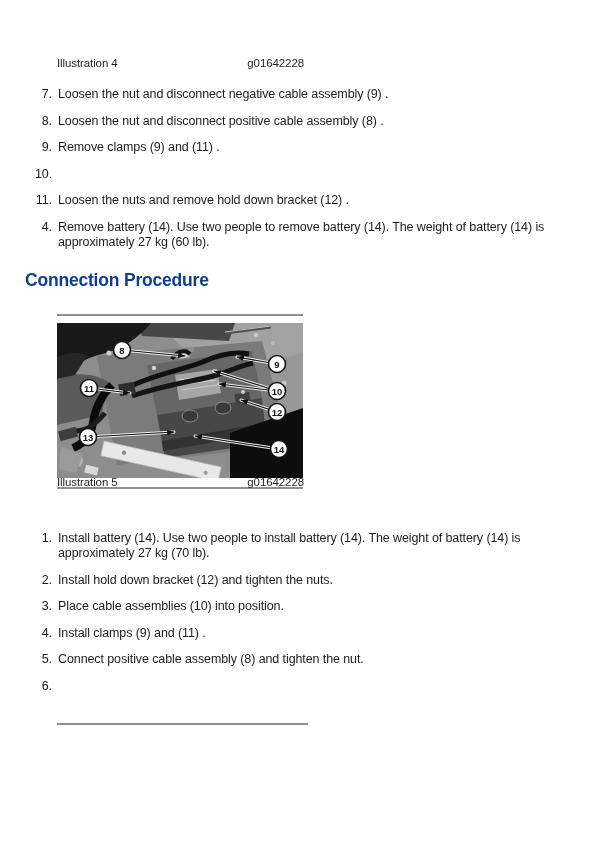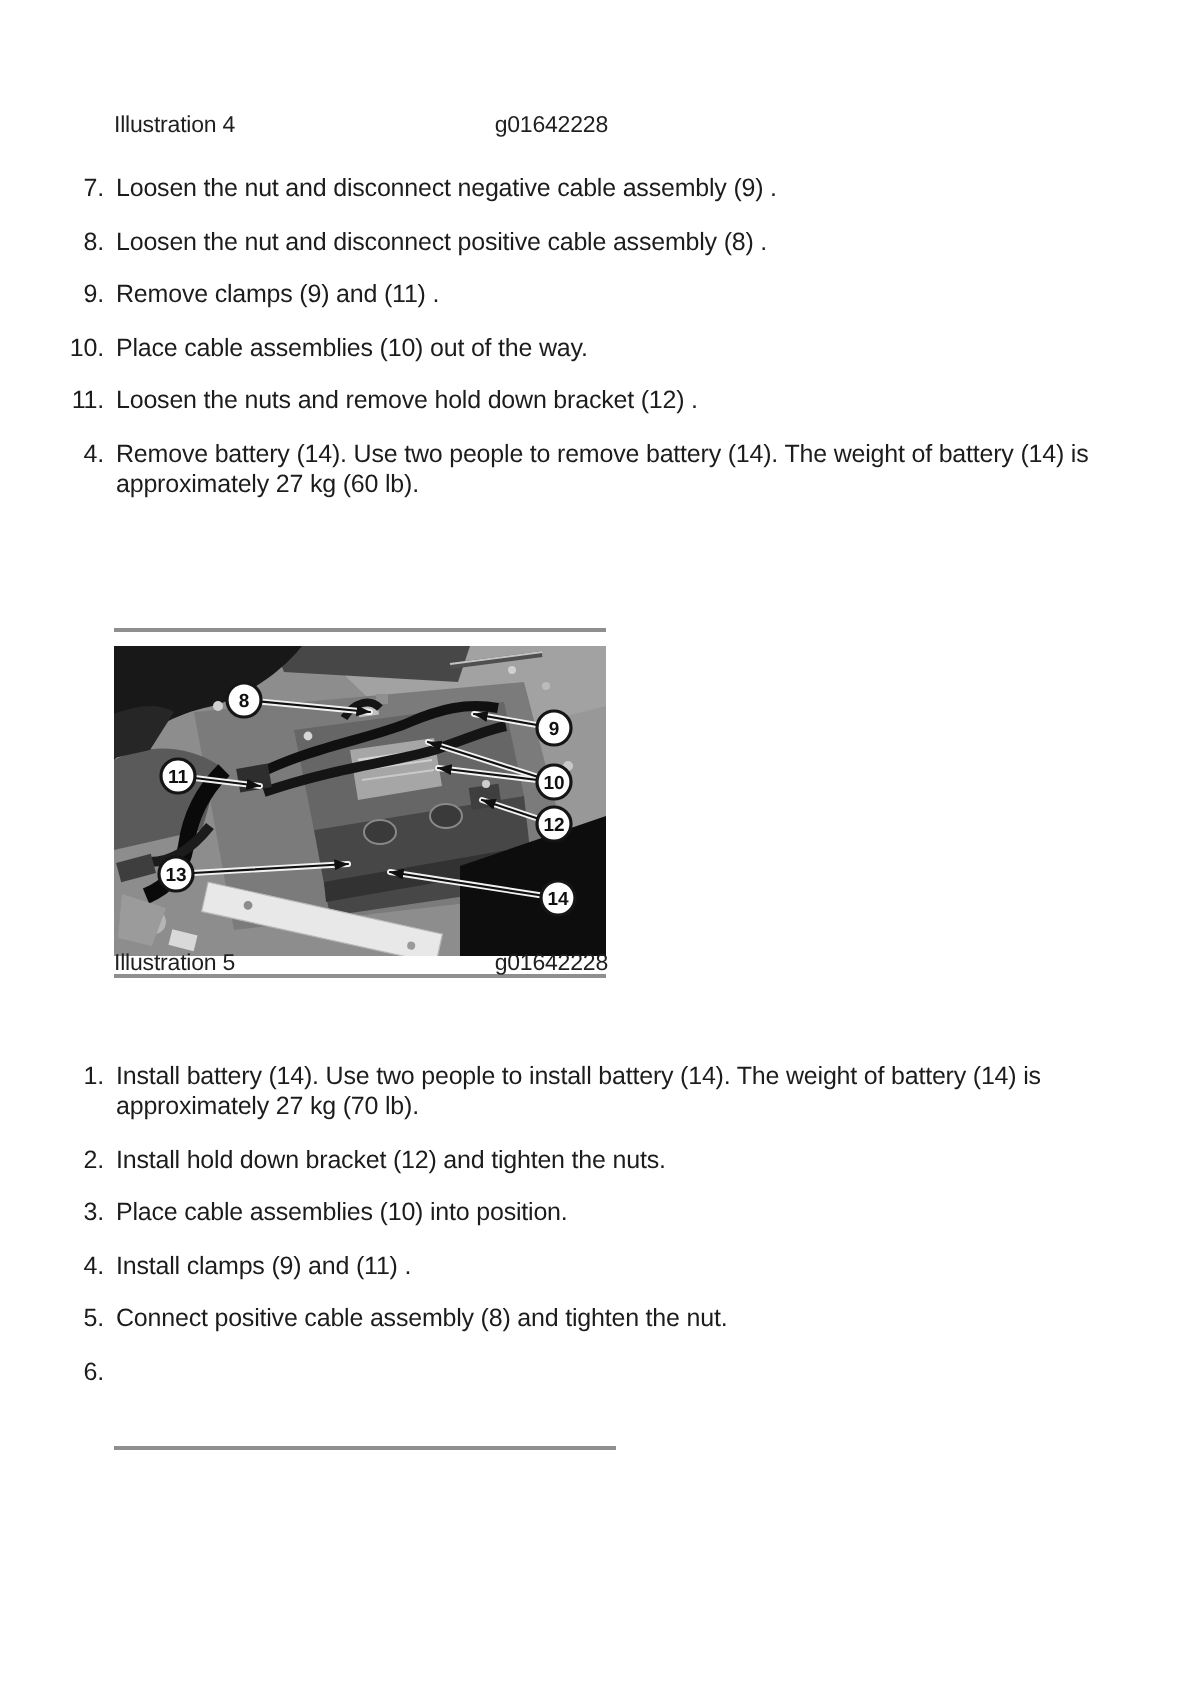--- a/index.html
+++ b/index.html
@@ -59,32 +59,32 @@
     <div class="step">
       <span class="num">8.</span>
       <span class="txt">Loosen the nut and disconnect positive cable assembly (8) .</span>
     </div>
     <div class="step">
       <span class="num">9.</span>
       <span class="txt">Remove clamps (9) and (11) .</span>
     </div>
     <div class="step">
       <span class="num">10.</span>
-      <span class="txt">Place cable assemblies (10) out of the way.</span>
     </div>
     <div class="step">
       <span class="num">11.</span>
       <span class="txt">Loosen the nuts and remove hold down bracket (12) .</span>
     </div>
     <div class="step">
       <span class="num">4.</span>
       <span class="txt">Remove battery (14). Use two people to remove battery (14). The weight of battery (14) is approximately 27 kg (60 lb).</span>
     </div>
   </div>
 
+  <h2 class="section-heading" style="color: rgb(14, 61, 148);">Connection Procedure</h2>
 
   <div class="hrule r1"></div>
 
   <div class="photo">
     <svg width="246" height="155" viewBox="0 0 246 155">
       <defs>
         <marker id="arw" markerWidth="7" markerHeight="5" refX="6.2" refY="2.5" orient="auto">
           <path d="M0,0 L6.5,2.5 L0,5 Z" fill="#101010"></path>
         </marker>
       </defs>

